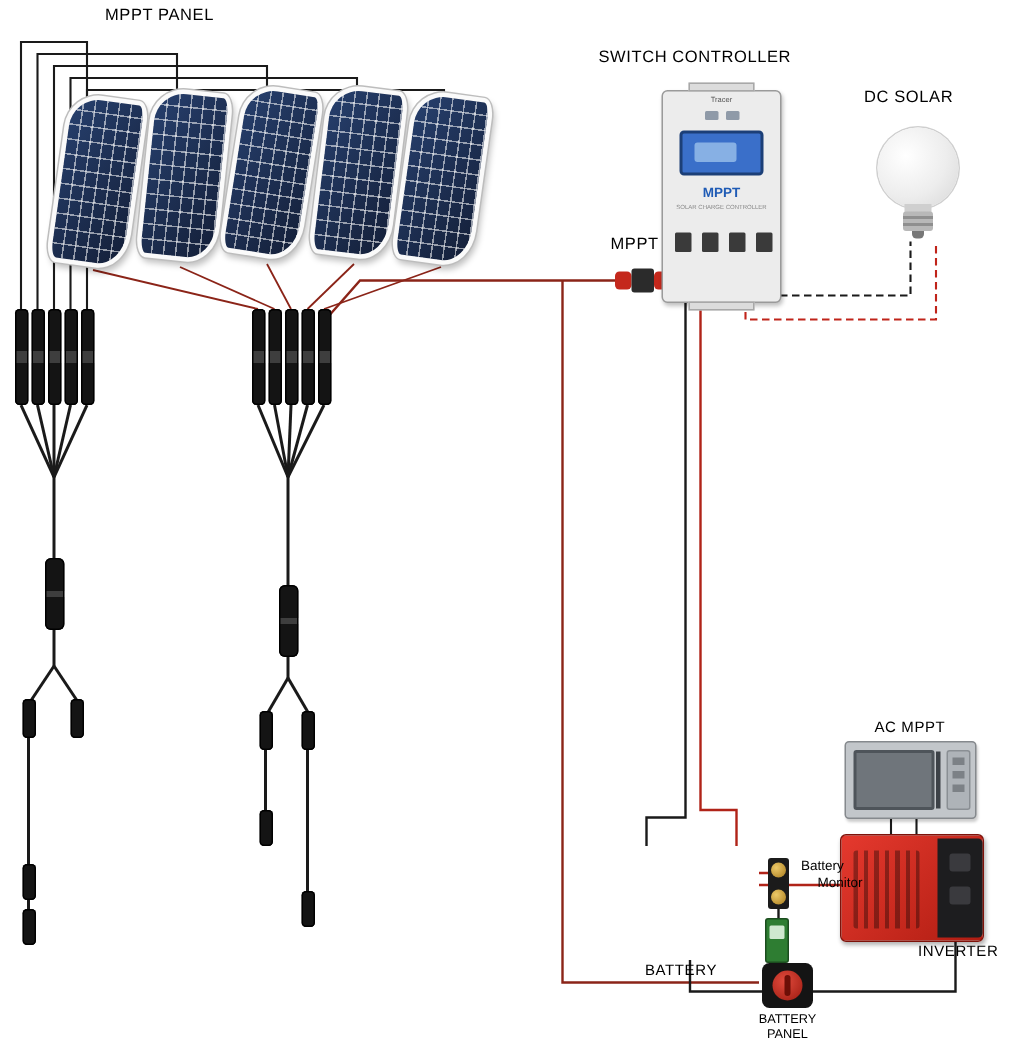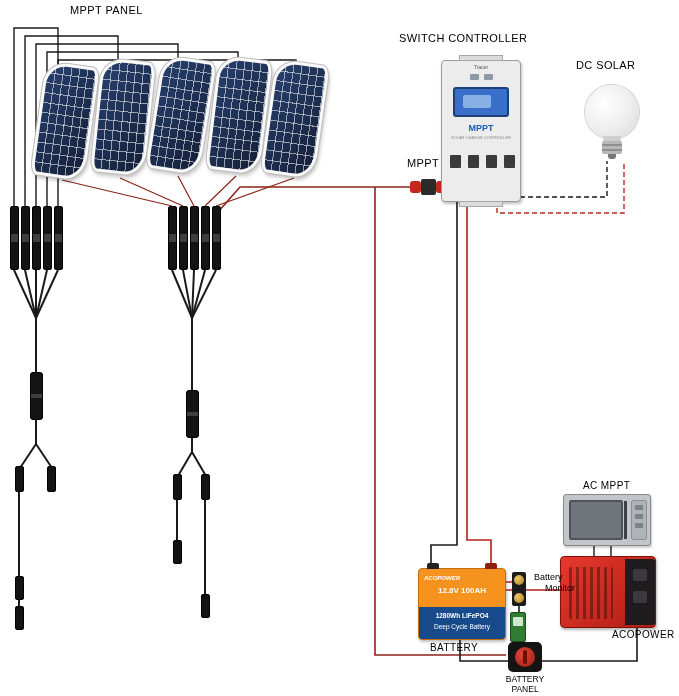--- a/index.html
+++ b/index.html
@@ -95,21 +95,21 @@
       <polyline points="611,546 611,556"></polyline>
     </g>
   </svg>
 
   <div class="label" style="left:70px;top:4px">MPPT PANEL</div>
   <div class="label" style="left:399px;top:32px">SWITCH CONTROLLER</div>
   <div class="label" style="left:576px;top:59px">DC SOLAR</div>
   <div class="label" style="left:407px;top:157px">MPPT</div>
   <div class="label" style="left:430px;top:642px;font-size:10px">BATTERY</div>
   <div class="label" style="left:583px;top:480px;font-size:10px">AC MPPT</div>
-  <div class="label" style="left:612px;top:629px;font-size:10px">ACOPOWER</div>
+  <div class="label" style="left:612px;top:629px;font-size:10px">INVERTER</div>
   <div class="label small" style="left:534px;top:572px">Battery</div>
   <div class="label small" style="left:545px;top:583px">Monitor</div>
   <div class="label small" style="left:498px;top:674px;width:54px;text-align:center;font-size:8.5px">BATTERY</div>
   <div class="label small" style="left:498px;top:684px;width:54px;text-align:center;font-size:8.5px">PANEL</div>
 
   <div class="panel" style="left:38px;top:64px;transform:rotate(8deg)"></div>
   <div class="panel" style="left:96px;top:60px;transform:rotate(6deg)"></div>
   <div class="panel" style="left:154px;top:58px;transform:rotate(9deg)"></div>
   <div class="panel" style="left:212px;top:58px;transform:rotate(7deg)"></div>
   <div class="panel" style="left:268px;top:62px;transform:rotate(8deg)"></div>
@@ -158,30 +158,20 @@
     <div class="abs" style="left:62px;top:94px;width:11px;height:13px;background:#3a3a3a;border-radius:1px"></div>
   </div>
 
   <div class="comp" style="left:585px;top:85px;width:54px;height:78px">
     <div class="abs" style="left:0;top:0;width:54px;height:54px;border-radius:50%;background:radial-gradient(circle at 35% 35%,#ffffff,#ededed 55%,#d6d6d6);box-shadow:0 0 0 1px #cfcfcf"></div>
     <div class="abs" style="left:18px;top:51px;width:18px;height:6px;background:#cfcfcf"></div>
     <div class="abs" style="left:17px;top:56px;width:20px;height:13px;background:repeating-linear-gradient(180deg,#b8b8b8 0 3px,#8f8f8f 3px 5px);border-radius:2px"></div>
     <div class="abs" style="left:23px;top:69px;width:8px;height:5px;background:#777;border-radius:0 0 3px 3px"></div>
   </div>
 
-  <div class="comp" style="left:418px;top:568px;width:88px;height:72px;background:#f6921e;border:1px solid #c06e10;border-radius:4px;box-shadow:1px 2px 3px rgba(0,0,0,.25)">
-    <div class="abs" style="left:8px;top:-6px;width:12px;height:6px;background:#222;border-radius:2px 2px 0 0"></div>
-    <div class="abs" style="right:8px;top:-6px;width:12px;height:6px;background:#8f1d12;border-radius:2px 2px 0 0"></div>
-    <div class="abs" style="left:5px;top:6px;font-size:6px;font-weight:bold;font-style:italic;color:#fff">ACOPOWER</div>
-    <div class="abs" style="top:17px;width:100%;text-align:center;font-size:8px;font-weight:bold;color:#fff">12.8V 100AH</div>
-    <div class="abs" style="left:0;bottom:0;width:100%;height:32px;background:#164a8a;border-radius:0 0 3px 3px">
-      <div class="abs" style="top:5px;width:100%;text-align:center;font-size:6.5px;font-weight:bold;color:#fff">1280Wh LiFePO4</div>
-      <div class="abs" style="top:16px;width:100%;text-align:center;font-size:6.5px;color:#fff">Deep Cycle Battery</div>
-    </div>
-  </div>
 
   <div class="comp" style="left:512px;top:572px;width:14px;height:34px;background:#1b1b1b;border-radius:2px">
     <div class="abs" style="left:2px;top:3px;width:10px;height:10px;border-radius:50%;background:radial-gradient(circle at 35% 35%,#ecc968,#a97c1e)"></div>
     <div class="abs" style="left:2px;top:21px;width:10px;height:10px;border-radius:50%;background:radial-gradient(circle at 35% 35%,#ecc968,#a97c1e)"></div>
   </div>
   <div class="comp" style="left:510px;top:612px;width:16px;height:30px;background:#2e7d32;border:1px solid #1b4d1e;border-radius:2px">
     <div class="abs" style="left:2px;top:4px;width:10px;height:9px;background:#cfe8cf;border-radius:1px"></div>
   </div>
 
   <div class="comp" style="left:508px;top:642px;width:34px;height:30px;background:#141414;border-radius:5px">

